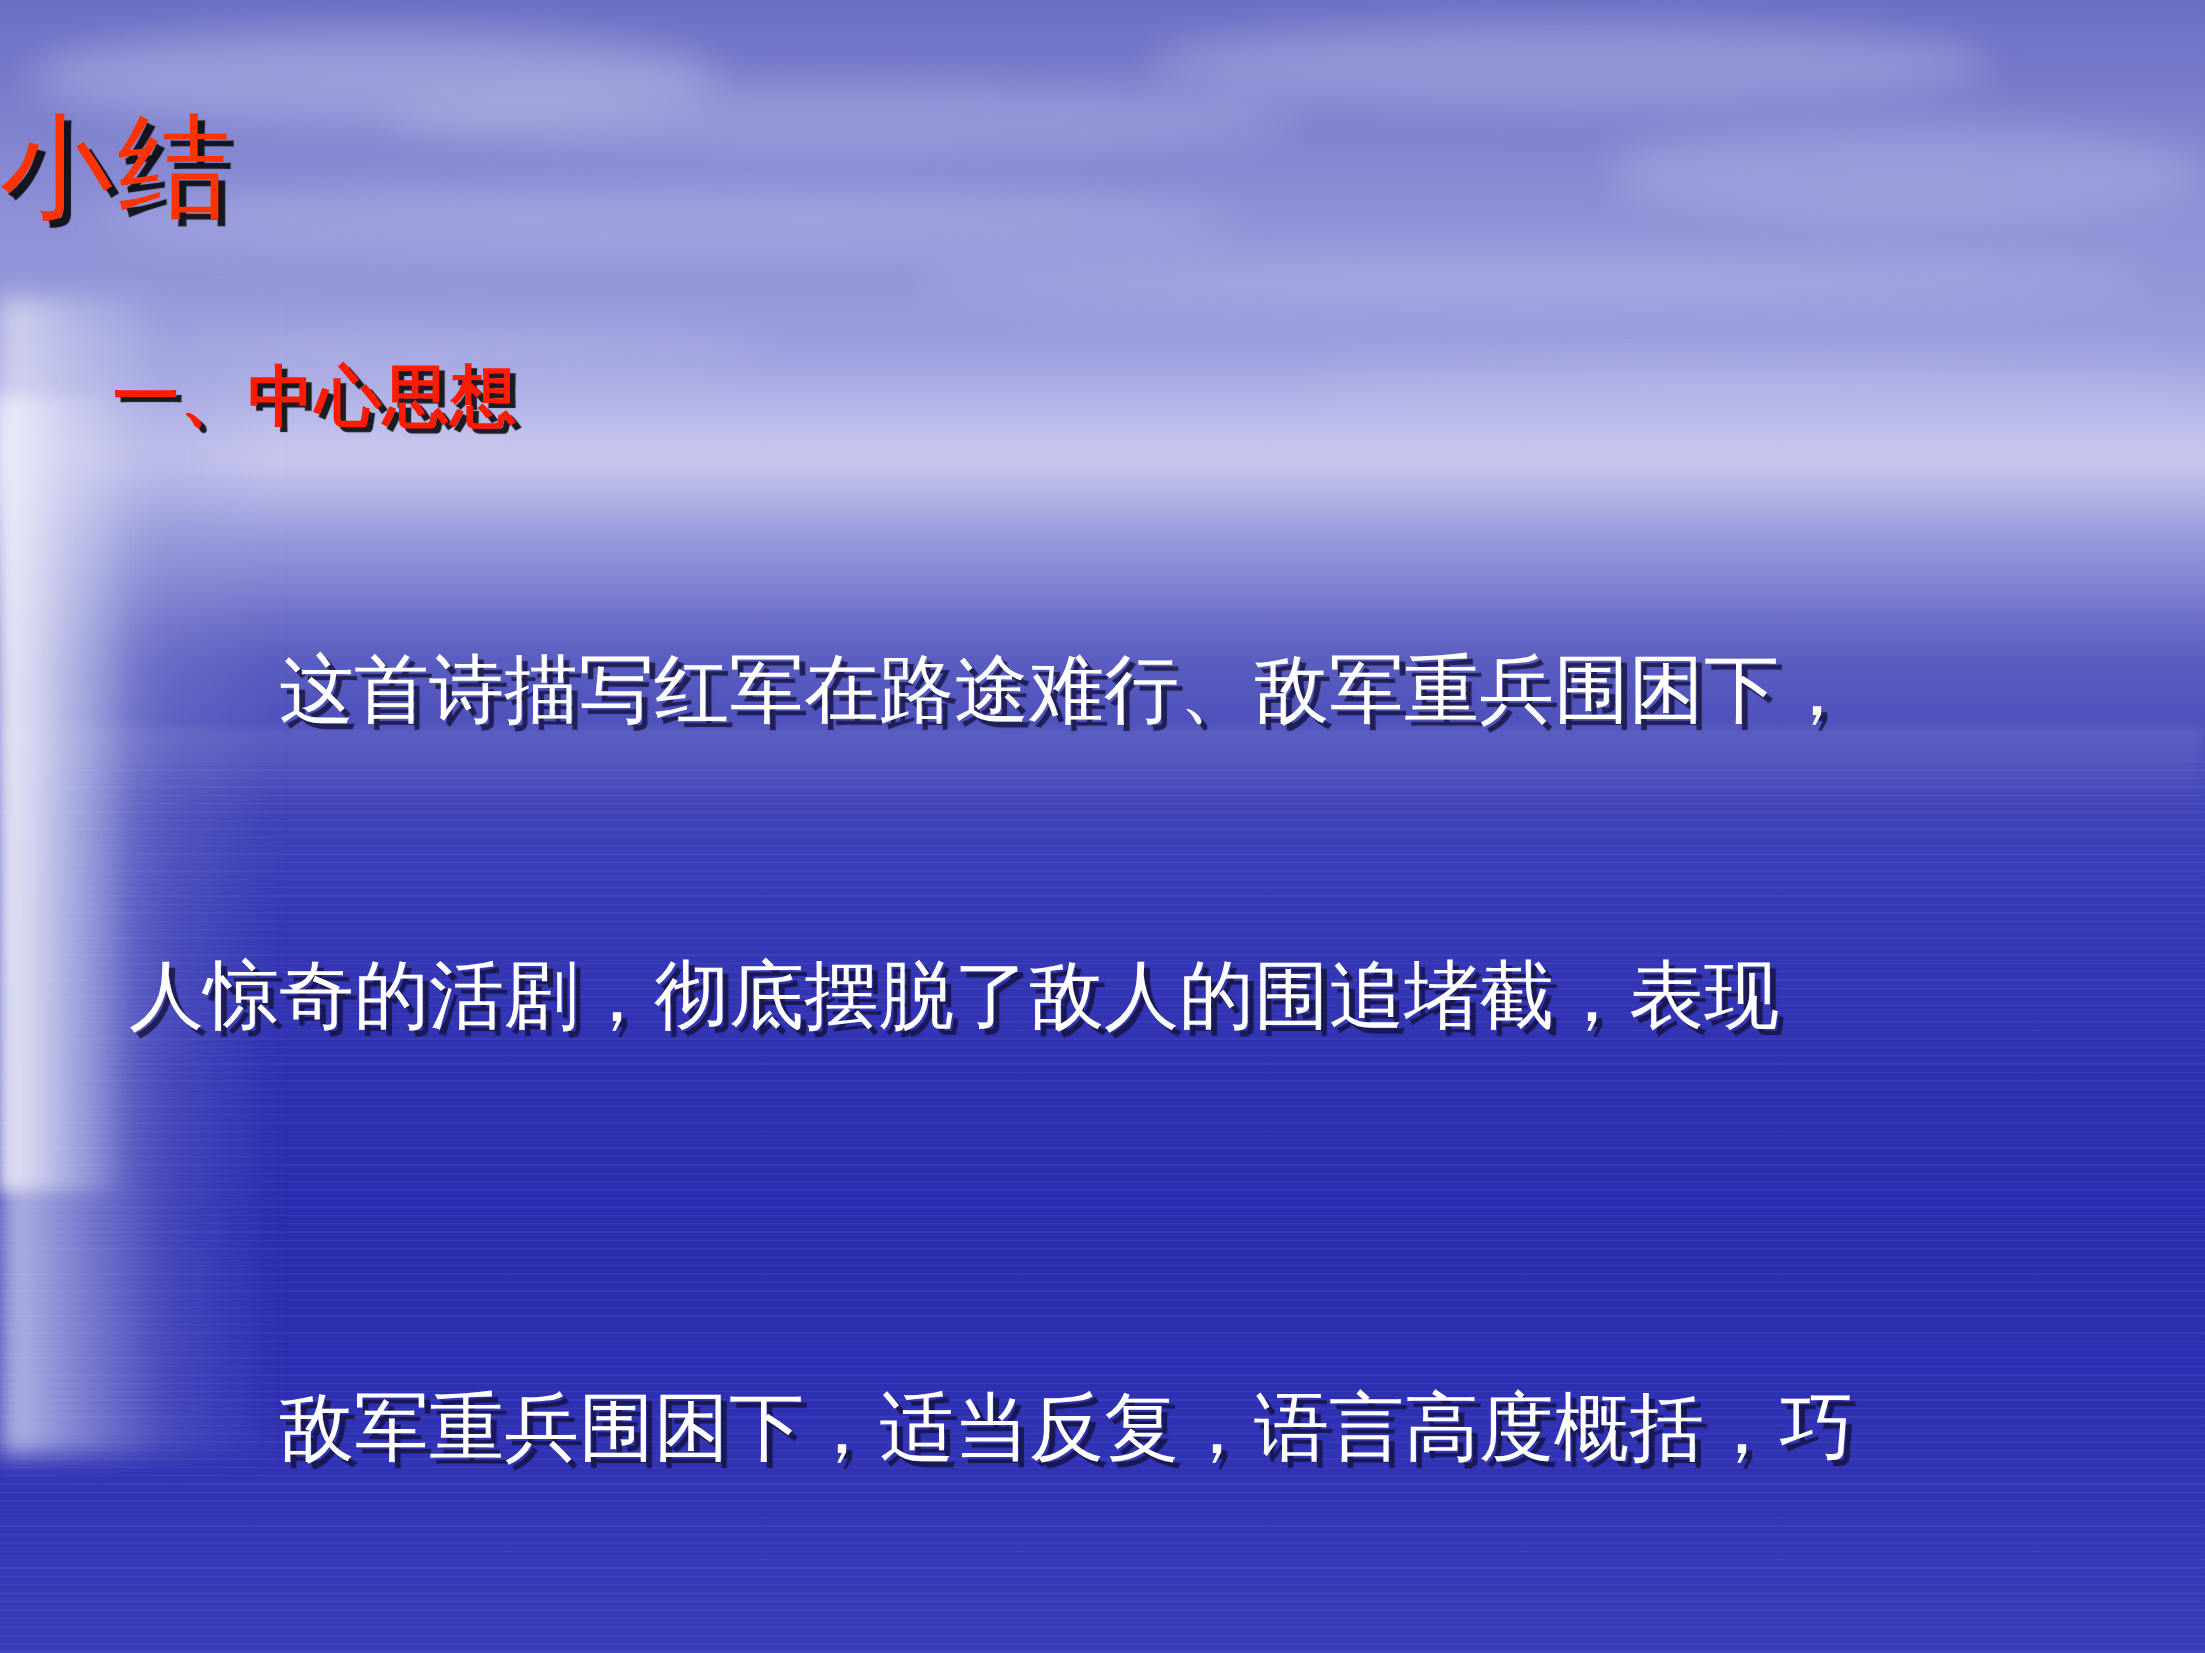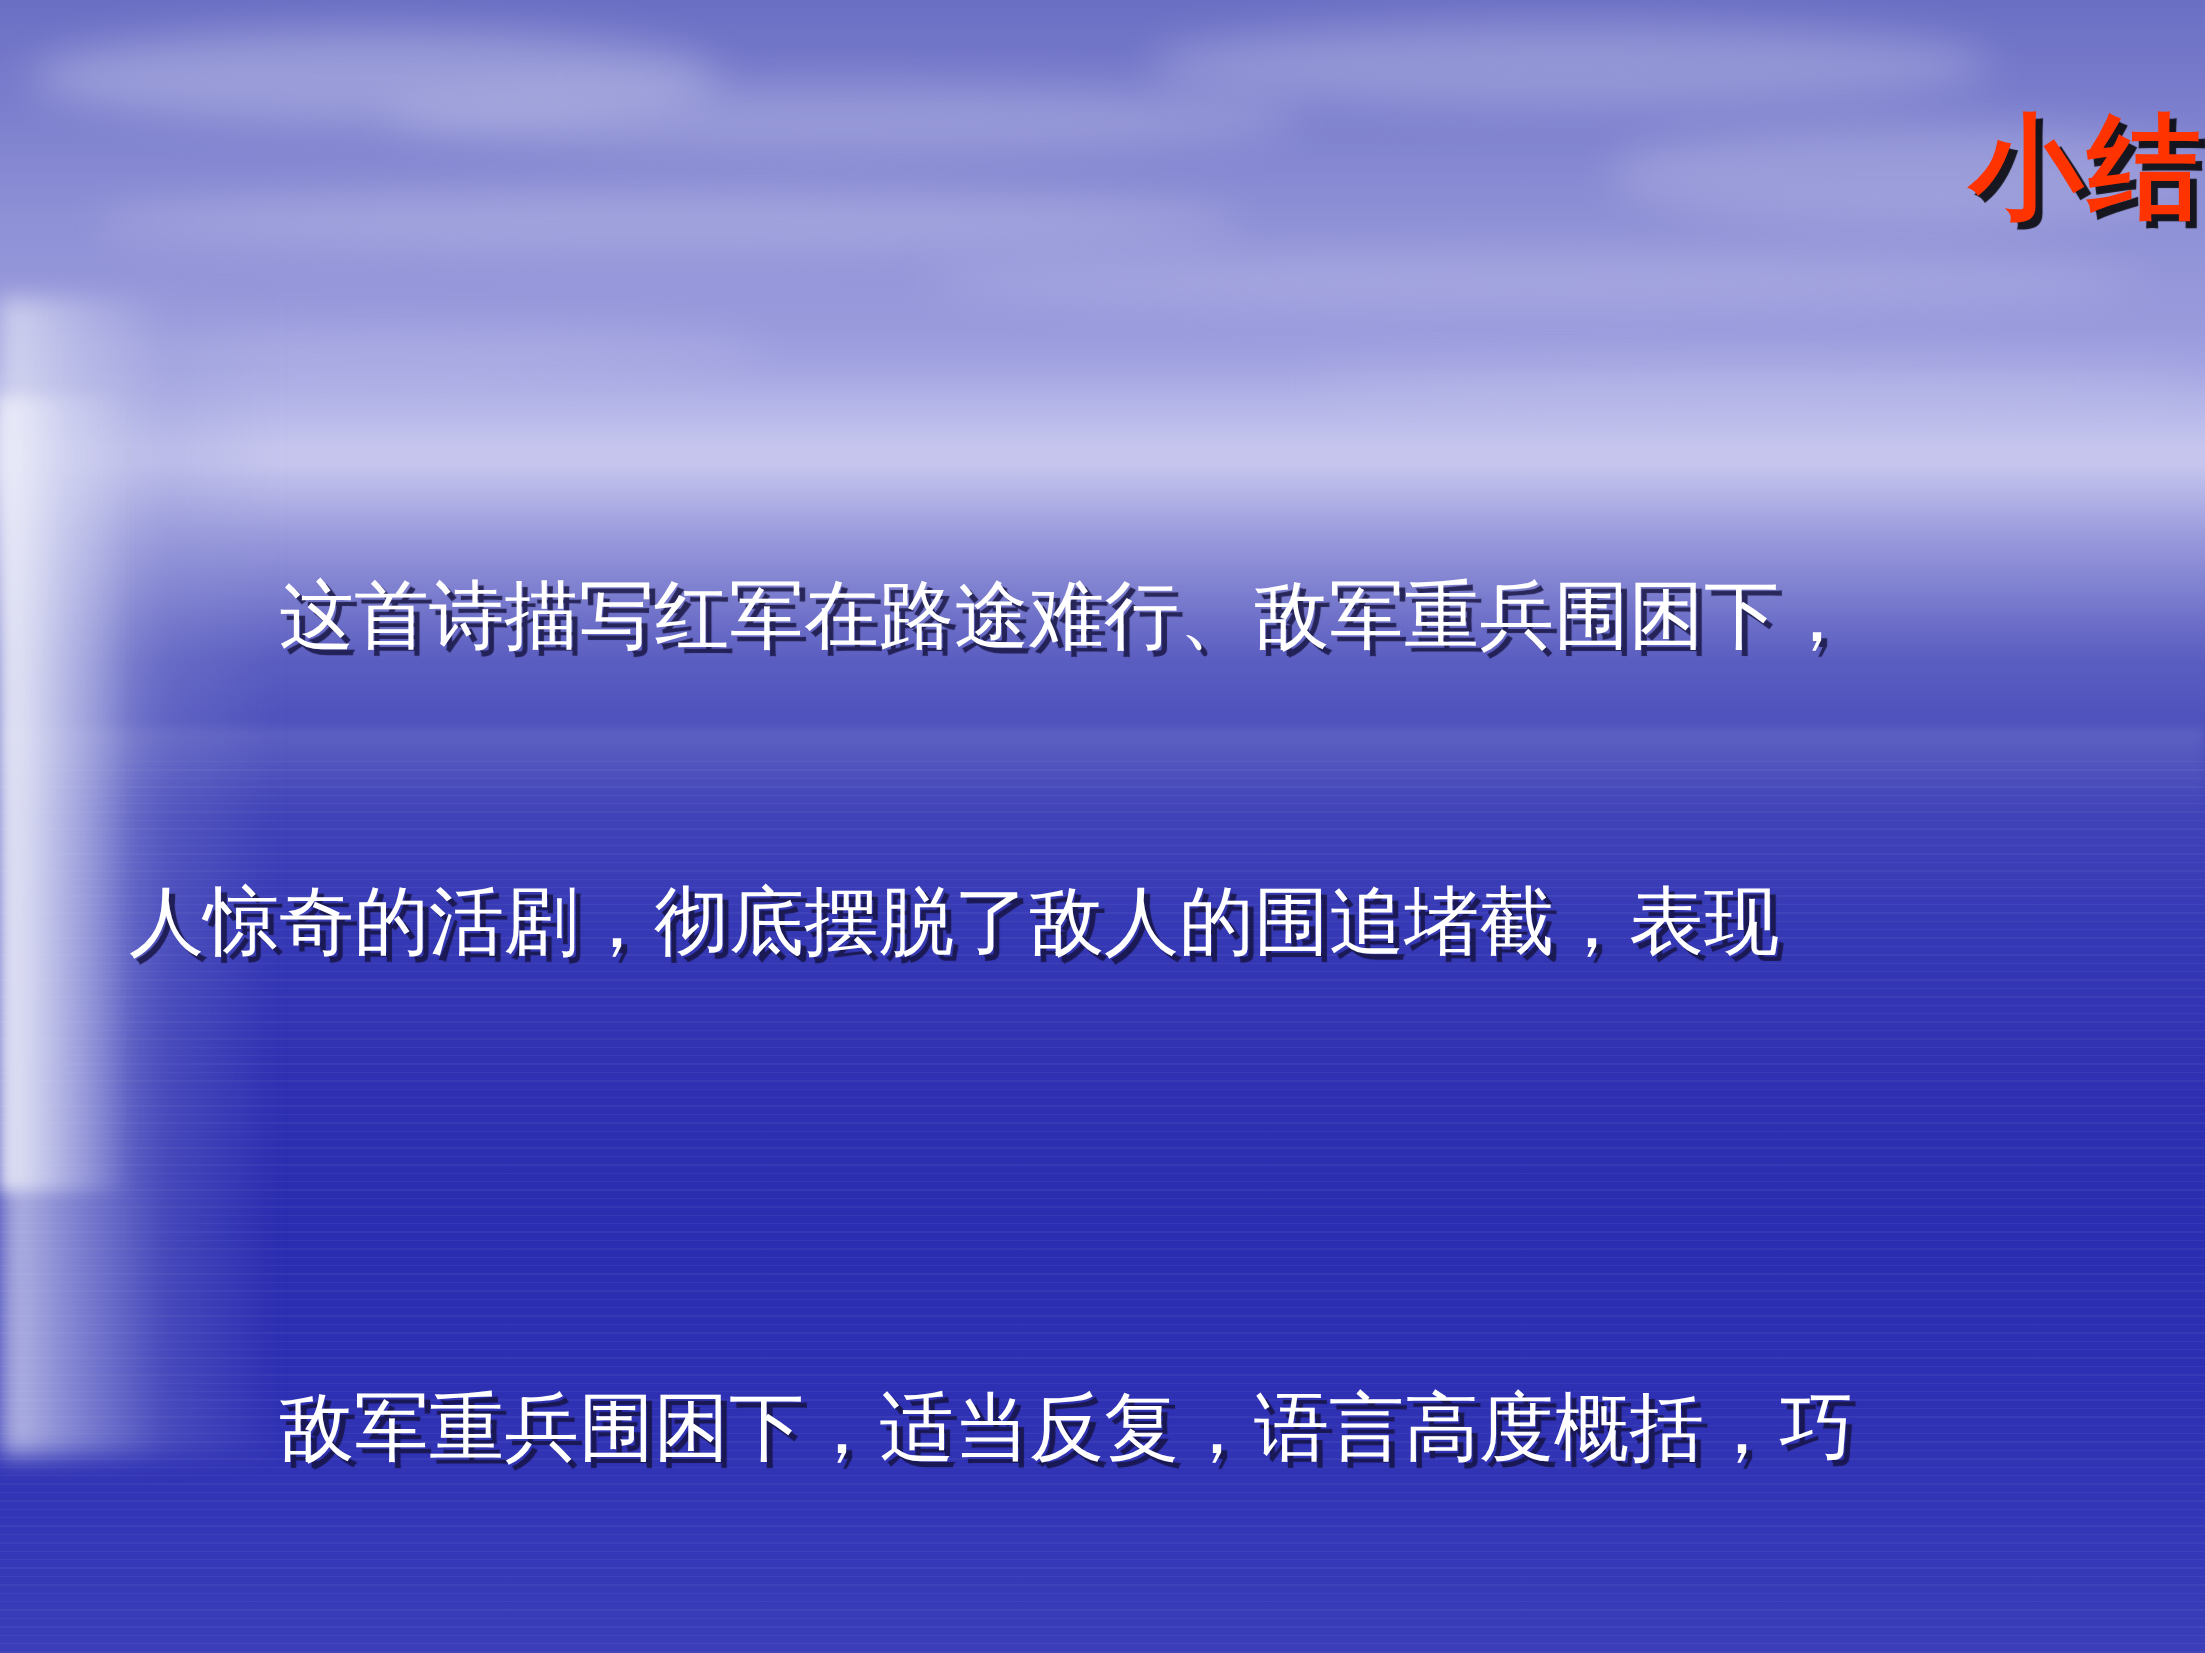--- a/index.html
+++ b/index.html
@@ -109,24 +109,24 @@
   .content {
     position: absolute;
     inset: 0;
   }
 
   .slide-title {
     position: absolute;
     top: 32px;
     left: 0;
     width: 100%;
-    text-align: right;
+    text-align: left;
     color: #FF3300;
     font-family: "DejaVu Sans", "Liberation Sans", sans-serif;
-    font-weight: bold;
+    font-weight: normal;
     font-size: 113px;
     line-height: 1.05;
     letter-spacing: 4.6px;
     text-shadow: 6.9px 6.9px 0.8px rgba(0,0,0,0.85);
     white-space: nowrap;
   }
 
   .body-block {
     position: absolute;
     left: 113px;
@@ -177,20 +177,21 @@
   <div class="water-sheen"></div>
   <div class="water-lines"></div>
   <div class="glare-left"></div>
   <div class="glare-left2"></div>
 
   <div class="content">
 
     <h1 class="slide-title">小结</h1>
 
     <div class="body-block block-1">
+      <h2 class="heading">一、中心思想</h2>
       <p class="para">
         <span class="ln">　　这首诗描写红军在路途难行、敌军重兵围困下，</span>
         <span class="ln">人惊奇的活剧，彻底摆脱了敌人的围追堵截，表现</span>
         
         
       </p>
     </div>
 
     <div class="body-block block-2">
       <p class="para">

